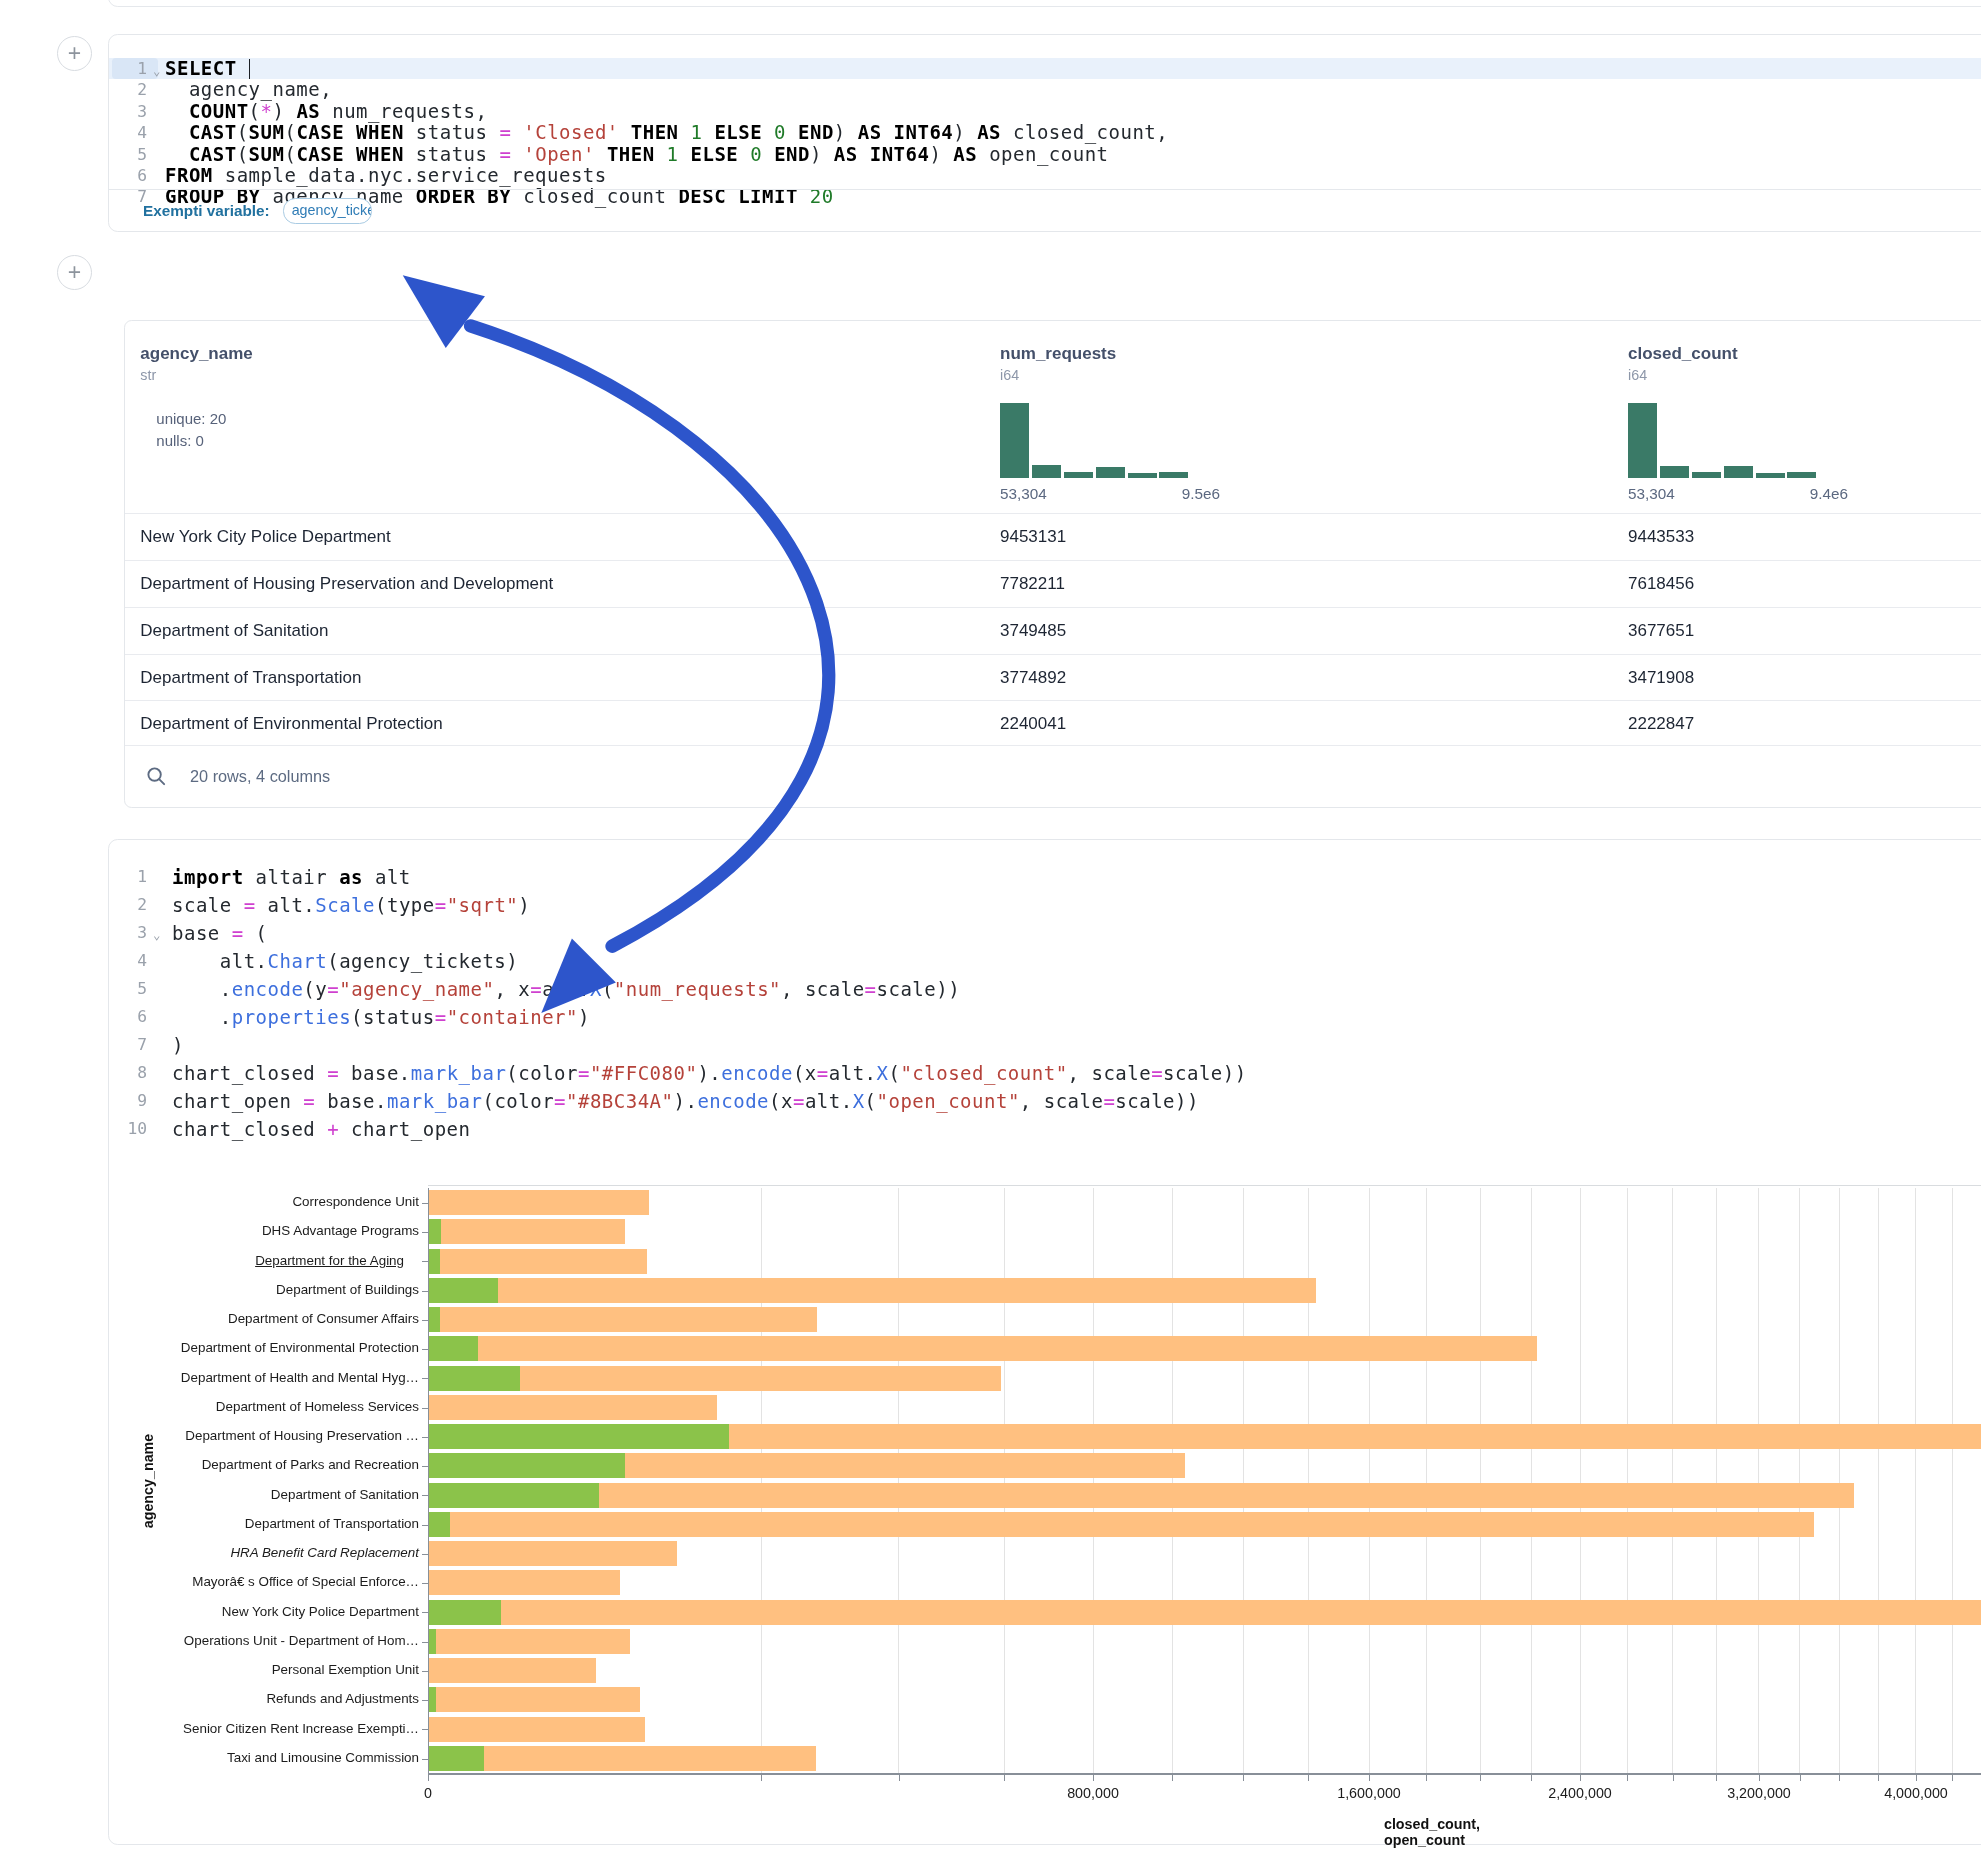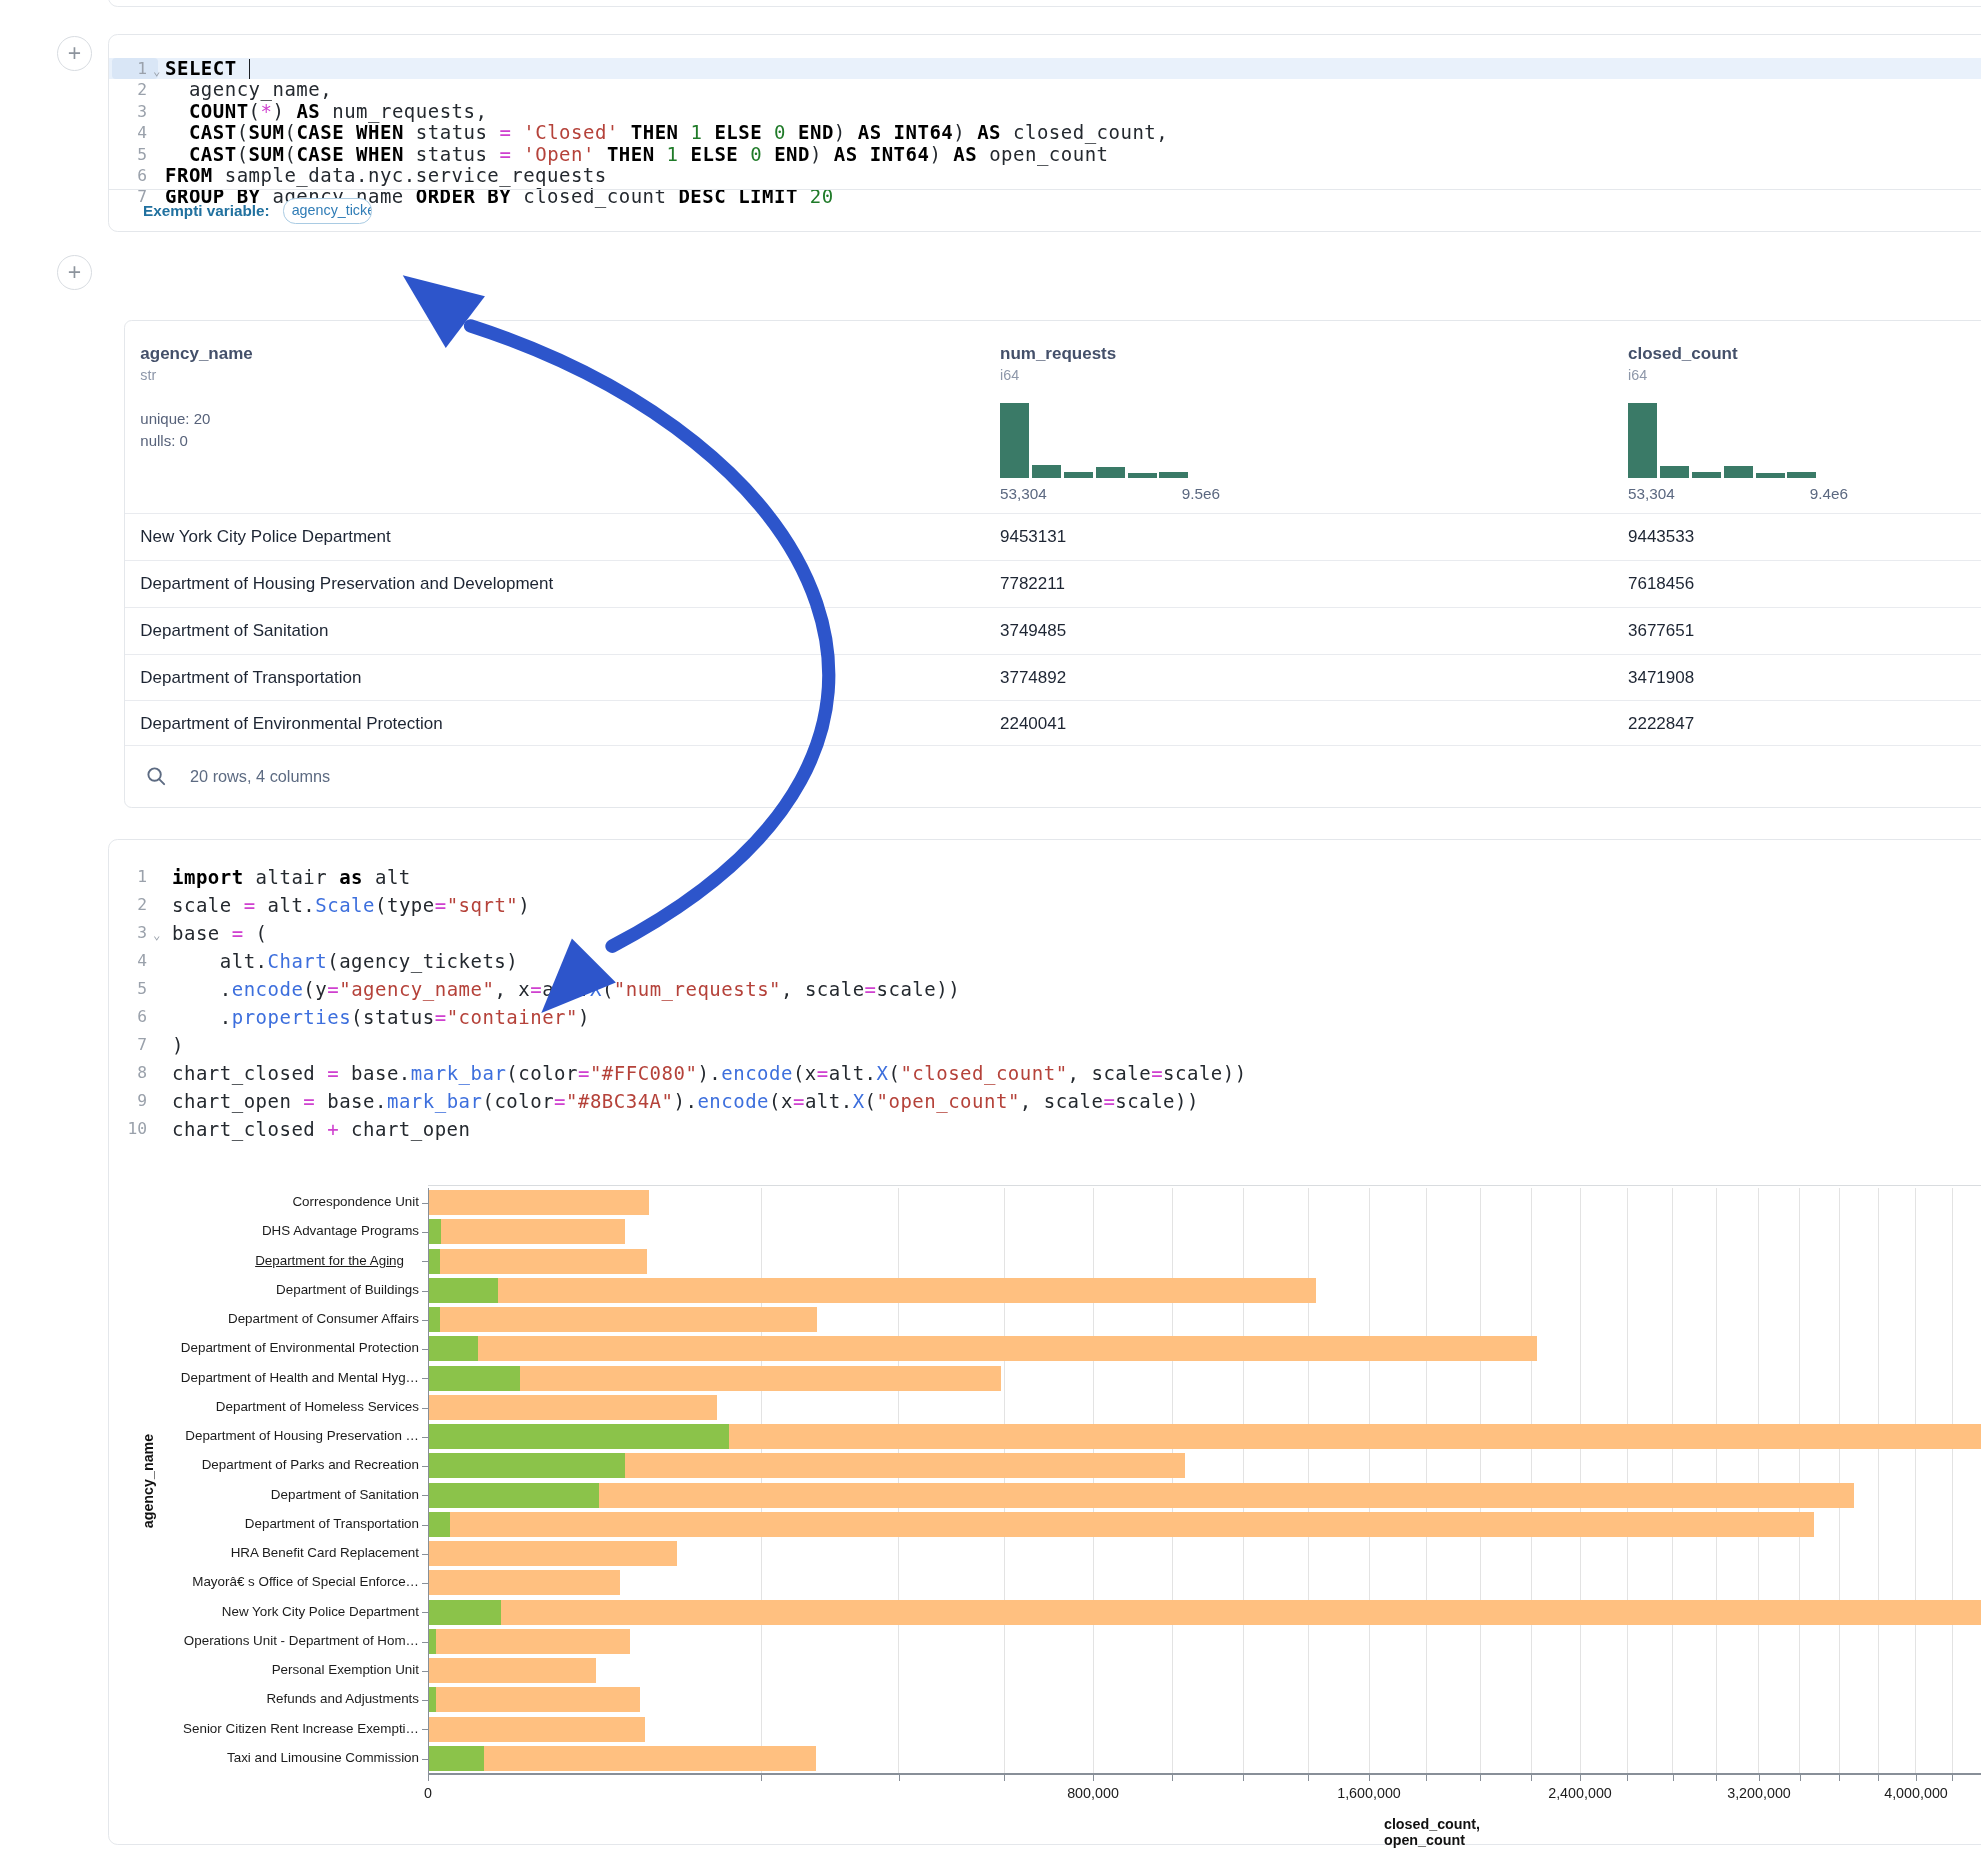--- a/index.html
+++ b/index.html
@@ -39,21 +39,21 @@
     border-top:1px solid #e5e8ec; display:flex; align-items:center; padding-left:34px; }
   .outvar-label { color:#21719f; font-weight:bold; font-size:15.3px; }
   .outvar-pill { margin-left:13.4px; height:26px; max-width:89px; overflow:hidden;
     border:1.4px solid #a9cbe3; border-radius:12.4px; color:#2f7cb6; font-size:14.3px;
     line-height:23px; padding:0 7.6px; white-space:nowrap; background:#fff; cursor:pointer; }
 
   
   .tbl-col { position:absolute; top:23px; }
   .tbl-col-name { font-weight:bold; font-size:17px; color:#44506a; }
   .tbl-col-dtype { font-size:14.3px; color:#8d97a9; margin-top:2.9px; }
-  .tbl-col-stats { font-size:15px; color:#57627a; margin-top:25px; line-height:22px; }
+  .tbl-col-stats { font-size:15px; color:#57627a; margin-top:25px; line-height:22px;margin-left:16px; }
   .hist { position:absolute; top:81px; display:flex; align-items:flex-end; gap:2.9px; height:76px; }
   .hist-bar { width:29px; background:#3a7a67; }
   .hist-labels { position:absolute; top:164px; width:220px; display:flex;
     justify-content:space-between; font-size:15.3px; color:#5b6880; }
   .tbl-row { position:absolute; left:0; right:0; height:47px; border-top:1px solid #e9ebef;
     font-size:17px; color:#1d2533; }
   .tbl-row span { position:absolute; top:13.4px; }
   .tbl-footer { position:absolute; left:0; right:0; bottom:0; height:62px;
     border-top:1px solid #e9ebef; display:flex; align-items:center; padding-left:21px;
     color:#5d6b82; font-size:16.3px; }
@@ -271,21 +271,21 @@
       <div class="y-ticklabel" style="left: 115px; width: 304px; top: 1399px;">Department of Homeless Services</div>
       <div class="y-tick" style="left: 422px; top: 1408px;"></div>
       <div class="y-ticklabel" style="left: 115px; width: 304px; top: 1428px;">Department of Housing Preservation …</div>
       <div class="y-tick" style="left: 422px; top: 1437px;"></div>
       <div class="y-ticklabel" style="left: 115px; width: 304px; top: 1457px;">Department of Parks and Recreation</div>
       <div class="y-tick" style="left: 422px; top: 1466px;"></div>
       <div class="y-ticklabel" style="left: 115px; width: 304px; top: 1487px;">Department of Sanitation</div>
       <div class="y-tick" style="left: 422px; top: 1495px;"></div>
       <div class="y-ticklabel" style="left: 115px; width: 304px; top: 1516px;">Department of Transportation</div>
       <div class="y-tick" style="left: 422px; top: 1525px;"></div>
-      <div class="y-ticklabel" style="left: 115px; width: 304px; top: 1545px;">HRA Benefit Card Replacement</div>
+      <div class="y-ticklabel" style="left: 115px; width: 304px; top: 1545px; font-style: italic;">HRA Benefit Card Replacement</div>
       <div class="y-tick" style="left: 422px; top: 1554px;"></div>
       <div class="y-ticklabel" style="left: 115px; width: 304px; top: 1574px;">Mayorâ€ s Office of Special Enforce…</div>
       <div class="y-tick" style="left: 422px; top: 1583px;"></div>
       <div class="y-ticklabel" style="left: 115px; width: 304px; top: 1604px;">New York City Police Department</div>
       <div class="y-tick" style="left: 422px; top: 1612px;"></div>
       <div class="y-ticklabel" style="left: 115px; width: 304px; top: 1633px;">Operations Unit - Department of Hom…</div>
       <div class="y-tick" style="left: 422px; top: 1642px;"></div>
       <div class="y-ticklabel" style="left: 115px; width: 304px; top: 1662px;">Personal Exemption Unit</div>
       <div class="y-tick" style="left: 422px; top: 1671px;"></div>
       <div class="y-ticklabel" style="left: 115px; width: 304px; top: 1691px;">Refunds and Adjustments</div>

